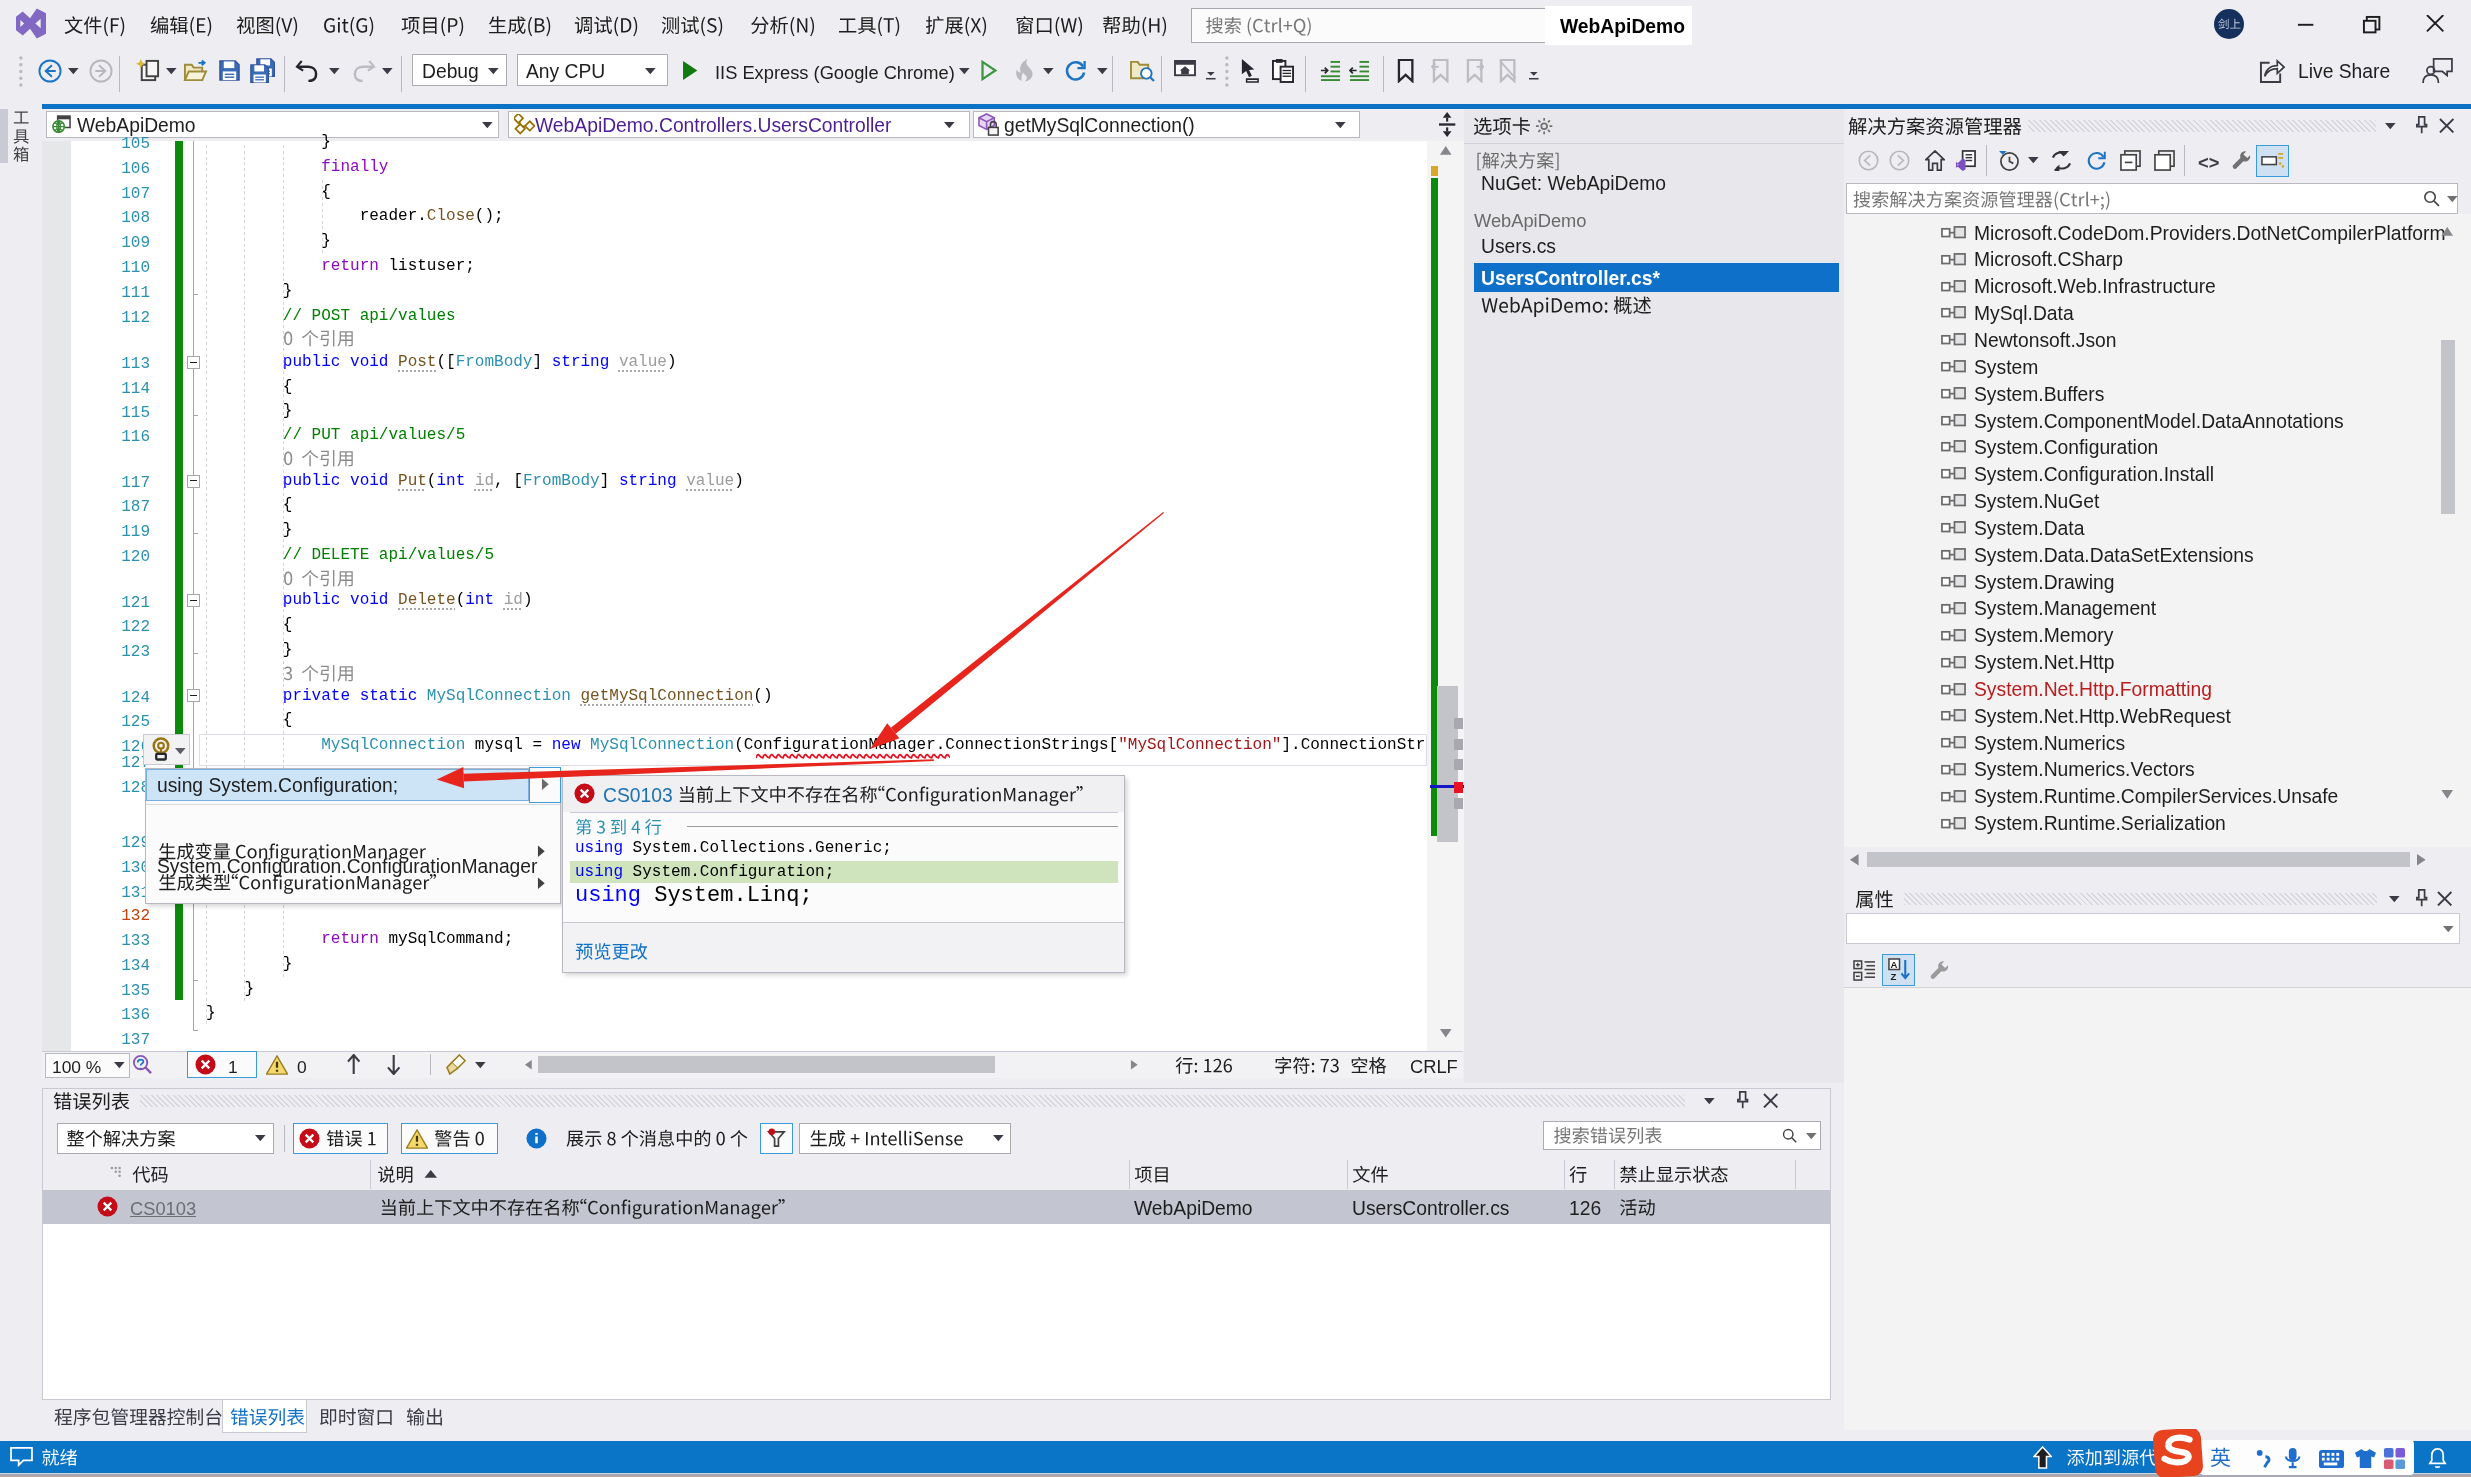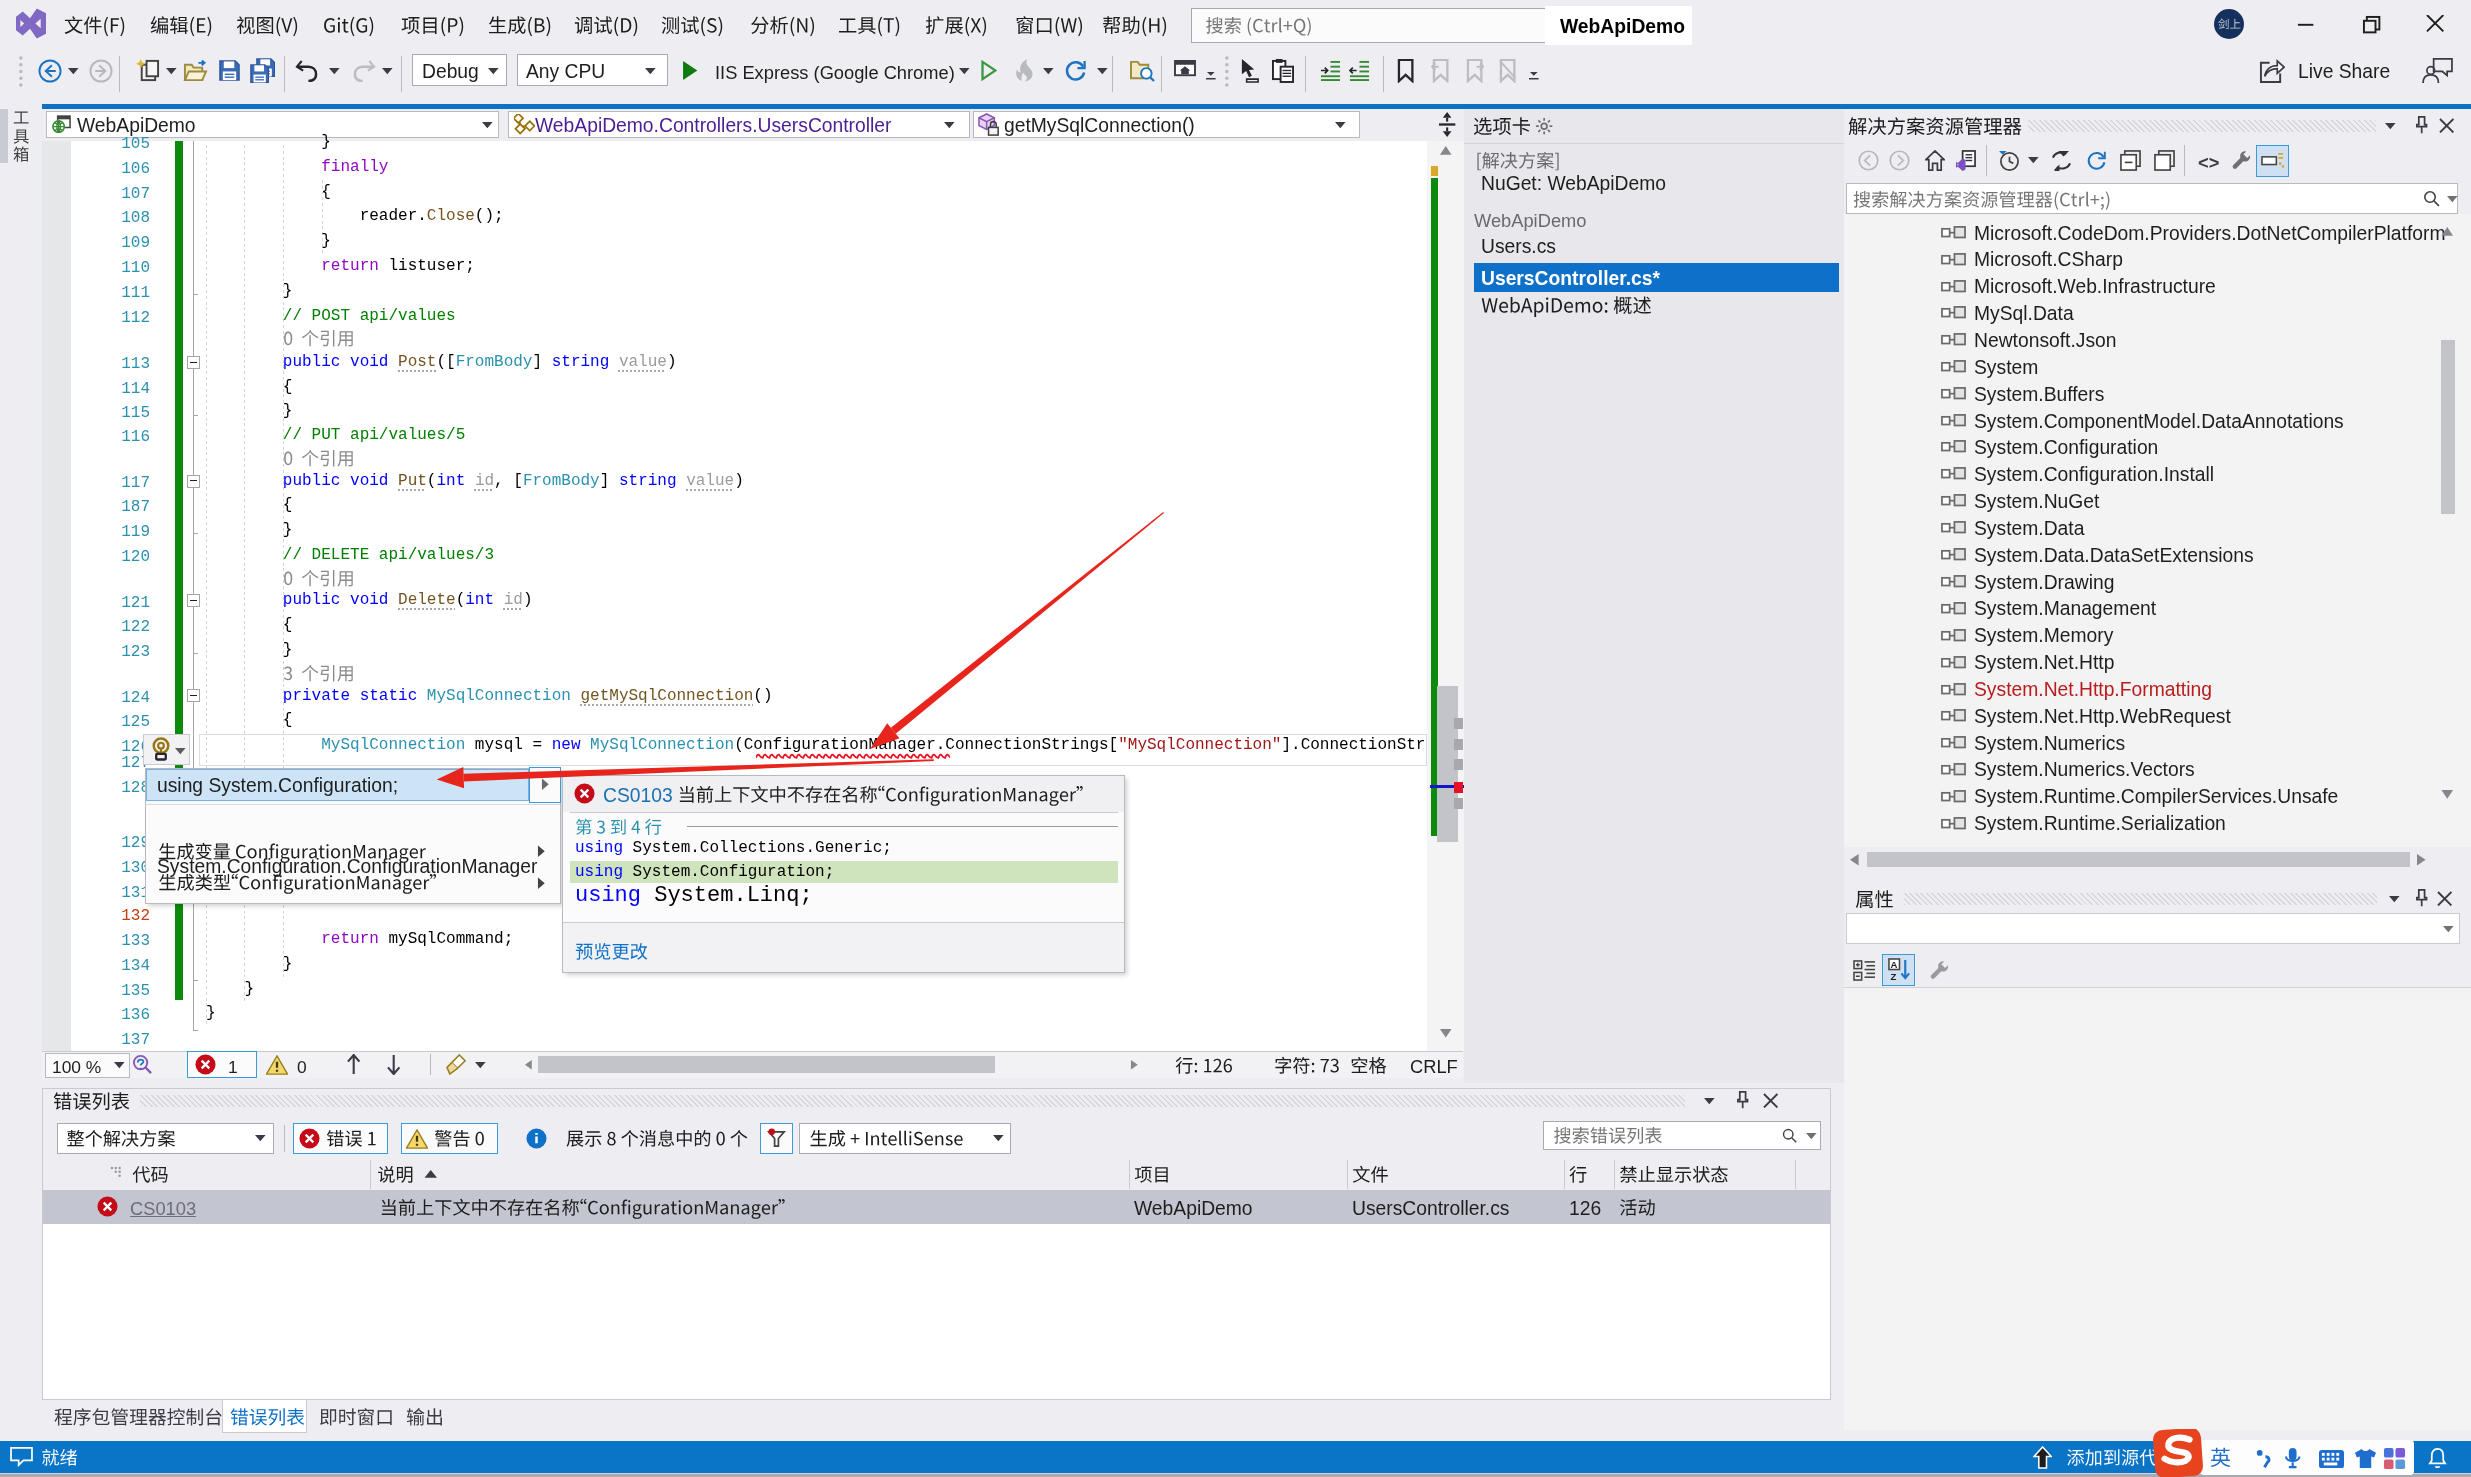--- a/index.html
+++ b/index.html
@@ -573,21 +573,21 @@
 <pre style="position:absolute;left:206px;top:401px;font-size:16px;line-height:21px;color:#000">        }</pre>
 <div style="position:absolute;left:90px;top:428px;font:16px 'Liberation Mono';color:#2b91af;white-space:pre;width:60px;text-align:right">116</div>
 <pre style="position:absolute;left:206px;top:425px;font-size:16px;line-height:21px;color:#000">        <span style="color:#008000">// PUT api/values/5</span></pre>
 <div style="position:absolute;left:90px;top:474px;font:16px 'Liberation Mono';color:#2b91af;white-space:pre;width:60px;text-align:right">117</div>
 <pre style="position:absolute;left:206px;top:471px;font-size:16px;line-height:21px;color:#000">        <span style="color:#0000ff">public</span> <span style="color:#0000ff">void</span> <span style="color:#74531f;text-decoration:underline dotted 1.9px;text-decoration-color:#a8a8a8;text-underline-offset:3.9px">Put</span>(<span style="color:#0000ff">int</span> <span style="color:#9b9b9b;text-decoration:underline dotted 1.9px;text-decoration-color:#a8a8a8;text-underline-offset:3.9px">id</span>, [<span style="color:#2b91af">FromBody</span>] <span style="color:#0000ff">string</span> <span style="color:#9b9b9b;text-decoration:underline dotted 1.9px;text-decoration-color:#a8a8a8;text-underline-offset:3.9px">value</span>)</pre>
 <div style="position:absolute;left:90px;top:498px;font:16px 'Liberation Mono';color:#2b91af;white-space:pre;width:60px;text-align:right">187</div>
 <pre style="position:absolute;left:206px;top:495px;font-size:16px;line-height:21px;color:#000">        {</pre>
 <div style="position:absolute;left:90px;top:523px;font:16px 'Liberation Mono';color:#2b91af;white-space:pre;width:60px;text-align:right">119</div>
 <pre style="position:absolute;left:206px;top:520px;font-size:16px;line-height:21px;color:#000">        }</pre>
 <div style="position:absolute;left:90px;top:548px;font:16px 'Liberation Mono';color:#2b91af;white-space:pre;width:60px;text-align:right">120</div>
-<pre style="position:absolute;left:206px;top:545px;font-size:16px;line-height:21px;color:#000">        <span style="color:#008000">// DELETE api/values/3</span></pre>
+<pre style="position:absolute;left:206px;top:545px;font-size:16px;line-height:21px;color:#000">        <span style="color:#008000">// DELETE api/values/5</span></pre>
 <div style="position:absolute;left:90px;top:594px;font:16px 'Liberation Mono';color:#2b91af;white-space:pre;width:60px;text-align:right">121</div>
 <pre style="position:absolute;left:206px;top:590px;font-size:16px;line-height:21px;color:#000">        <span style="color:#0000ff">public</span> <span style="color:#0000ff">void</span> <span style="color:#74531f;text-decoration:underline dotted 1.9px;text-decoration-color:#a8a8a8;text-underline-offset:3.9px">Delete</span>(<span style="color:#0000ff">int</span> <span style="color:#9b9b9b;text-decoration:underline dotted 1.9px;text-decoration-color:#a8a8a8;text-underline-offset:3.9px">id</span>)</pre>
 <div style="position:absolute;left:90px;top:618px;font:16px 'Liberation Mono';color:#2b91af;white-space:pre;width:60px;text-align:right">122</div>
 <pre style="position:absolute;left:206px;top:615px;font-size:16px;line-height:21px;color:#000">        {</pre>
 <div style="position:absolute;left:90px;top:643px;font:16px 'Liberation Mono';color:#2b91af;white-space:pre;width:60px;text-align:right">123</div>
 <pre style="position:absolute;left:206px;top:640px;font-size:16px;line-height:21px;color:#000">        }</pre>
 <div style="position:absolute;left:90px;top:689px;font:16px 'Liberation Mono';color:#2b91af;white-space:pre;width:60px;text-align:right">124</div>
 <pre style="position:absolute;left:206px;top:686px;font-size:16px;line-height:21px;color:#000">        <span style="color:#0000ff">private</span> <span style="color:#0000ff">static</span> <span style="color:#2b91af">MySqlConnection</span> <span style="color:#74531f;text-decoration:underline dotted 1.9px;text-decoration-color:#a8a8a8;text-underline-offset:3.9px">getMySqlConnection</span>()</pre>
 <div style="position:absolute;left:90px;top:713px;font:16px 'Liberation Mono';color:#2b91af;white-space:pre;width:60px;text-align:right">125</div>
 <pre style="position:absolute;left:206px;top:710px;font-size:16px;line-height:21px;color:#000">        {</pre>

